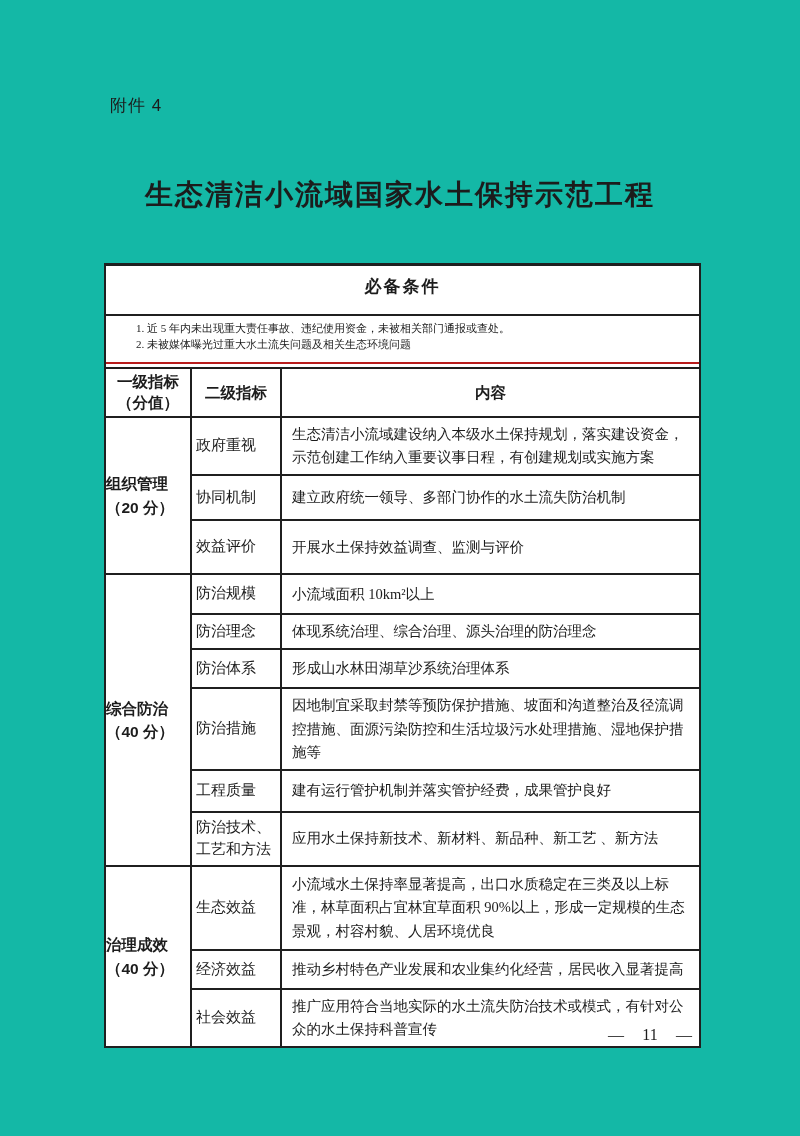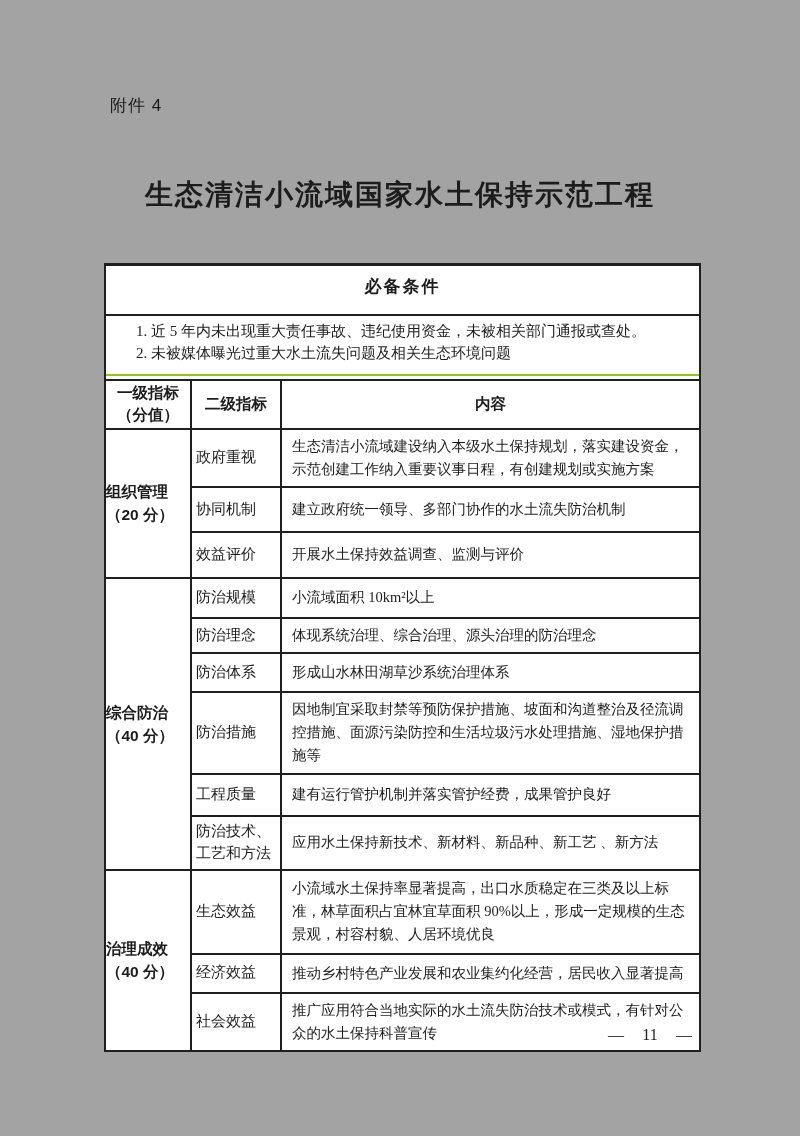--- a/index.html
+++ b/index.html
@@ -3,21 +3,21 @@
 <meta charset="utf-8">
 <style>
   * { margin: 0; padding: 0; box-sizing: border-box; }
   html, body { background: #ffffff; }
   body {
     width: 800px; height: 1136px;
     position: relative;
     font-family: "Liberation Serif", "DejaVu Serif", serif;
     color: #1c1c1c;
   }
-  .page { position: absolute; inset: 0; background: #a3a3a3; }
+  .page { position: absolute; inset: 0; background: #14b8a6; }
 
   .attachment-label {
     position: absolute; left: 110px; top: 94px;
     font-family: "Liberation Sans", "DejaVu Sans", sans-serif;
     font-size: 17px; letter-spacing: 1px;
   }
 
   .doc-title {
     position: absolute; left: 0; top: 173px; width: 100%;
     text-align: center; font-weight: bold; font-size: 28px;
@@ -34,22 +34,22 @@
 
   .cond-header {
     text-align: center; font-weight: bold; font-size: 17px;
     font-family: "Liberation Sans", "DejaVu Sans", sans-serif;
     padding: 9px 0 16px 0;
     border-bottom: 2px solid #1f1f1f;
     letter-spacing: 2px;
   }
   .cond-body {
     padding: 5px 6px 9px 30px;
-    font-size: 15px; line-height: 1.45;
-    border-bottom: 2px solid #84cc16;
+    font-size: 11px; line-height: 1.45;
+    border-bottom: 2px solid #b91c1c;
   }
   .table-gap { height: 5px; border-bottom: 2px solid #1f1f1f; }
 
   table.indicator-table {
     width: 100%; border-collapse: collapse; table-layout: fixed;
     border: hidden;
   }
   .indicator-table th, .indicator-table td {
     border: 2px solid #1f1f1f;
     vertical-align: middle;
@@ -121,21 +121,21 @@
         <tr style="height:55px">
           <td class="group-cell" rowspan="3">组织管理
 （20 分）</td>
           <td class="label-cell">政府重视</td>
           <td class="content-cell">生态清洁小流域建设纳入本级水土保持规划，落实建设资金，示范创建工作纳入重要议事日程，有创建规划或实施方案</td>
         </tr>
         <tr style="height:45px">
           <td class="label-cell">协同机制</td>
           <td class="content-cell">建立政府统一领导、多部门协作的水土流失防治机制</td>
         </tr>
-        <tr style="height:46px">
+        <tr style="height:54px">
           <td class="label-cell">效益评价</td>
           <td class="content-cell">开展水土保持效益调查、监测与评价</td>
         </tr>
 
         <tr style="height:40px">
           <td class="group-cell" rowspan="6">综合防治
 （40 分）</td>
           <td class="label-cell">防治规模</td>
           <td class="content-cell">小流域面积 10km²以上</td>
         </tr>

